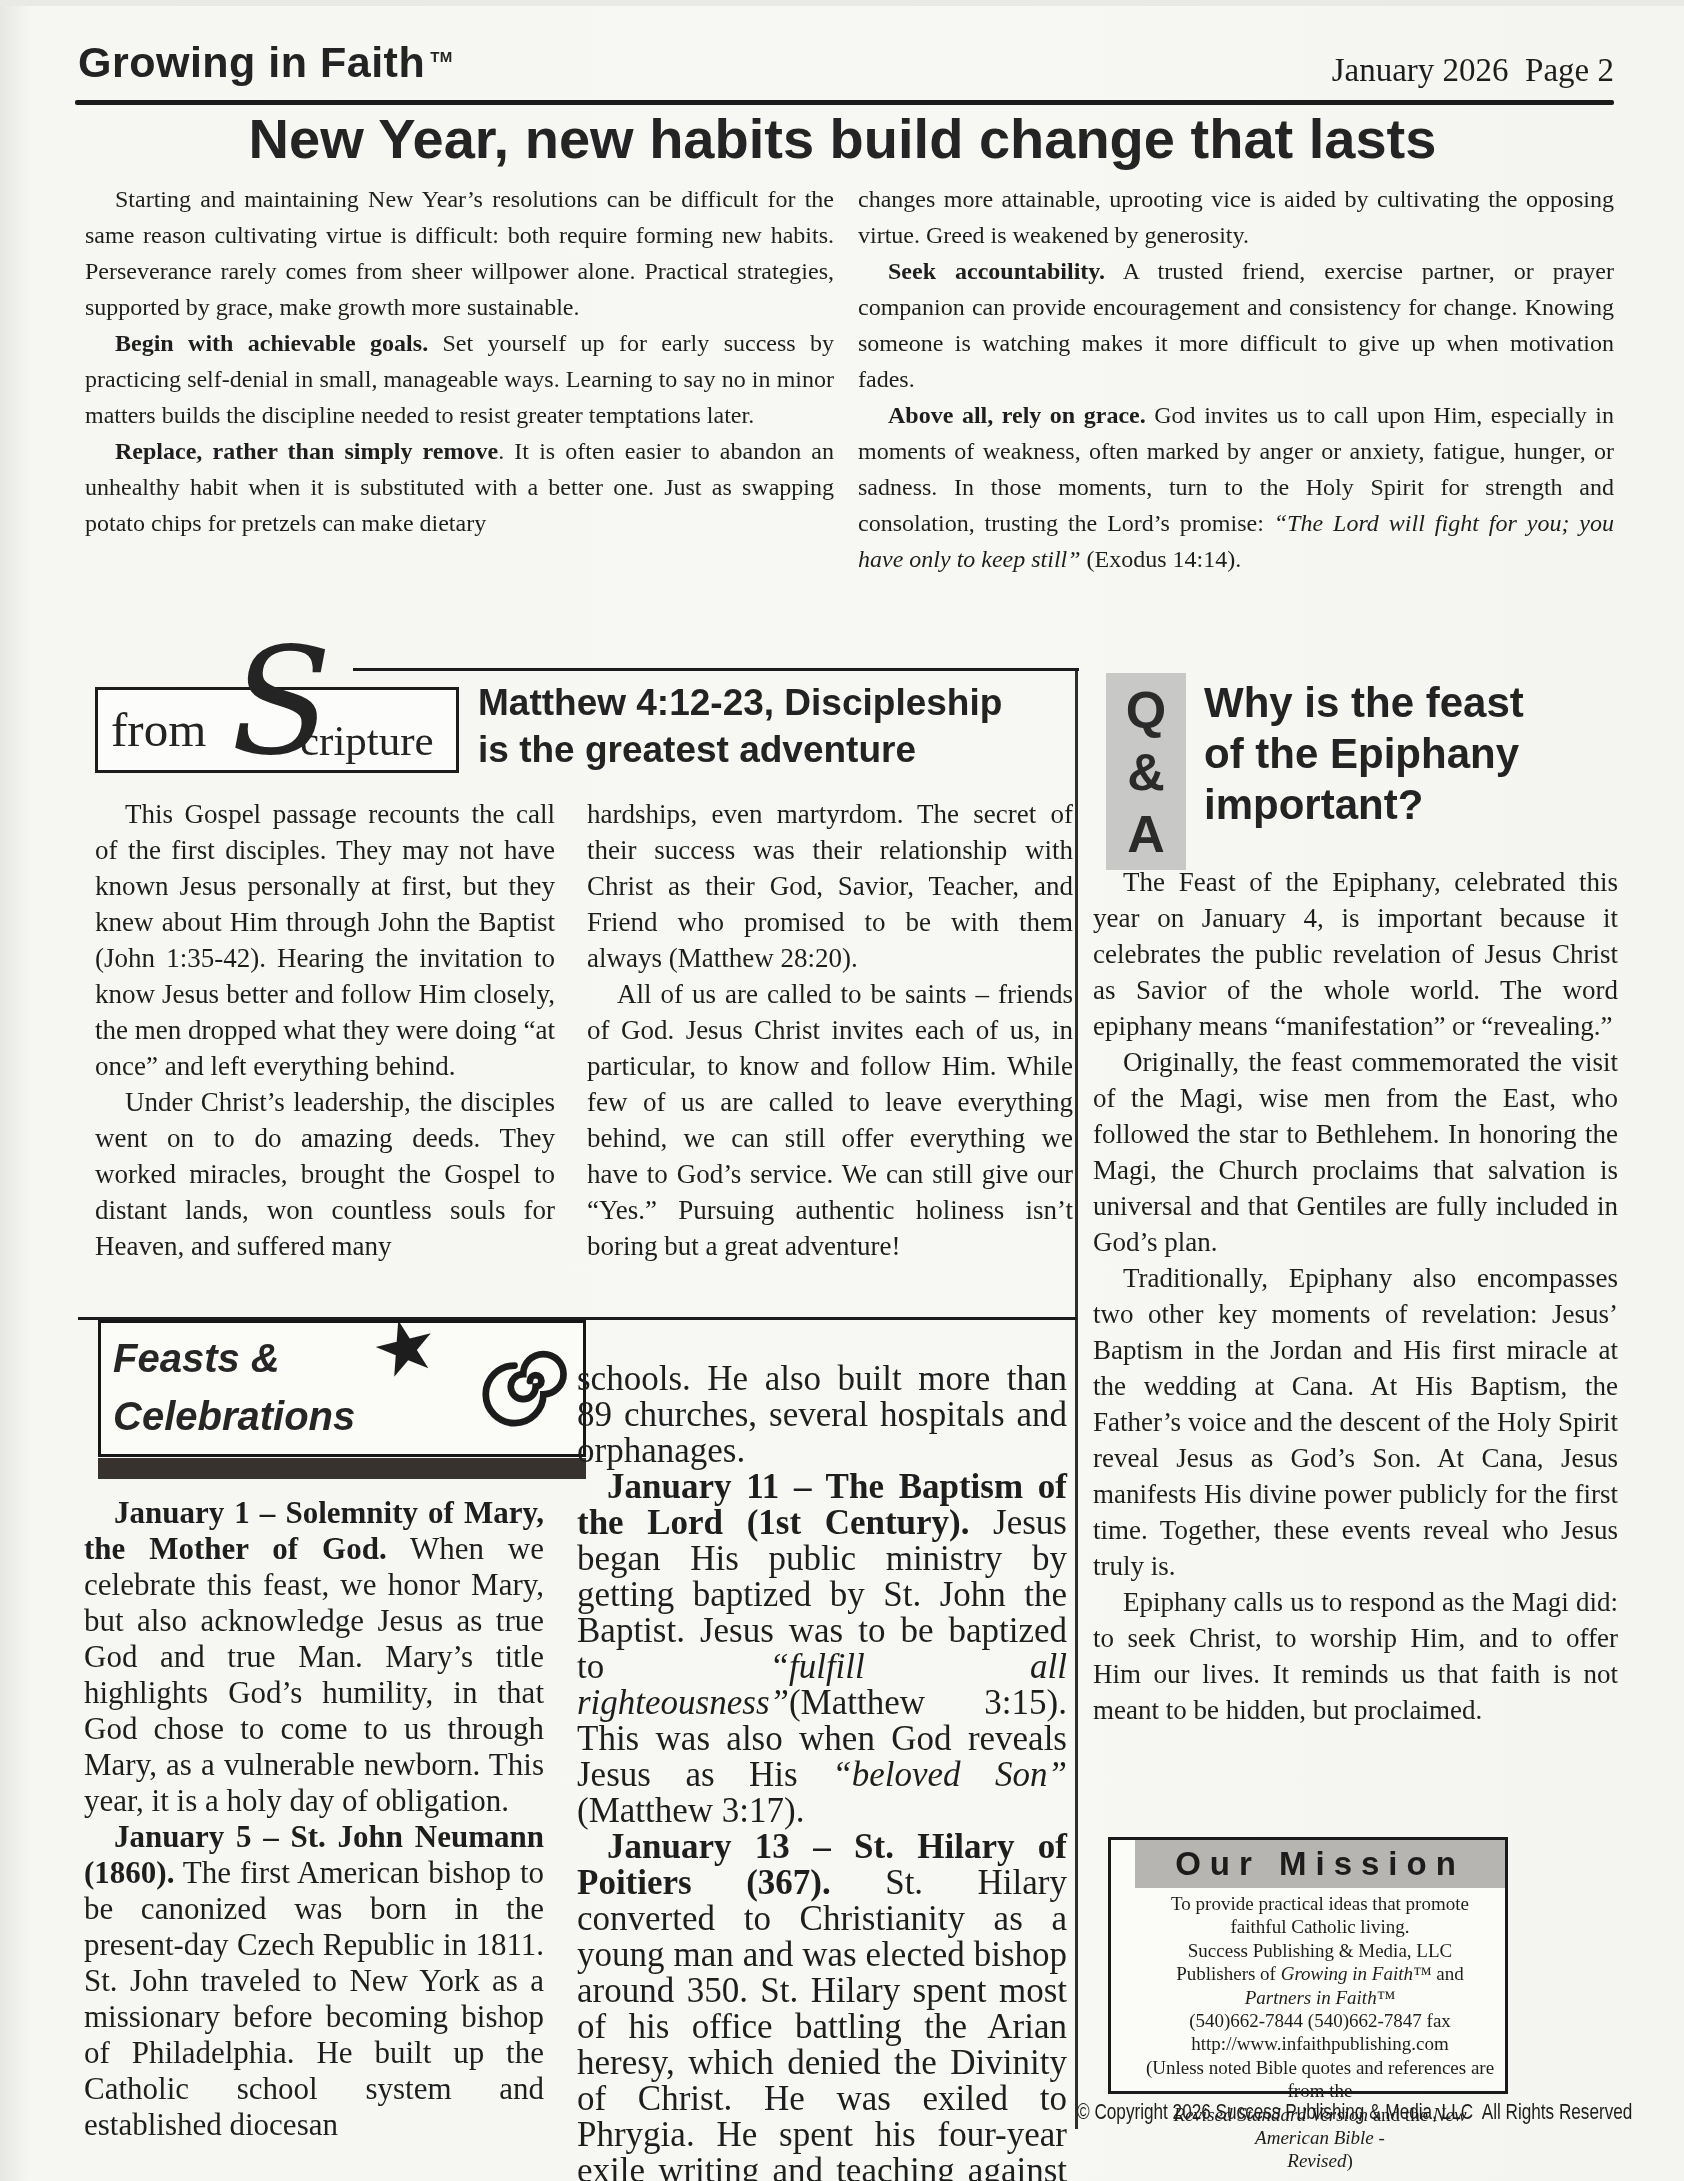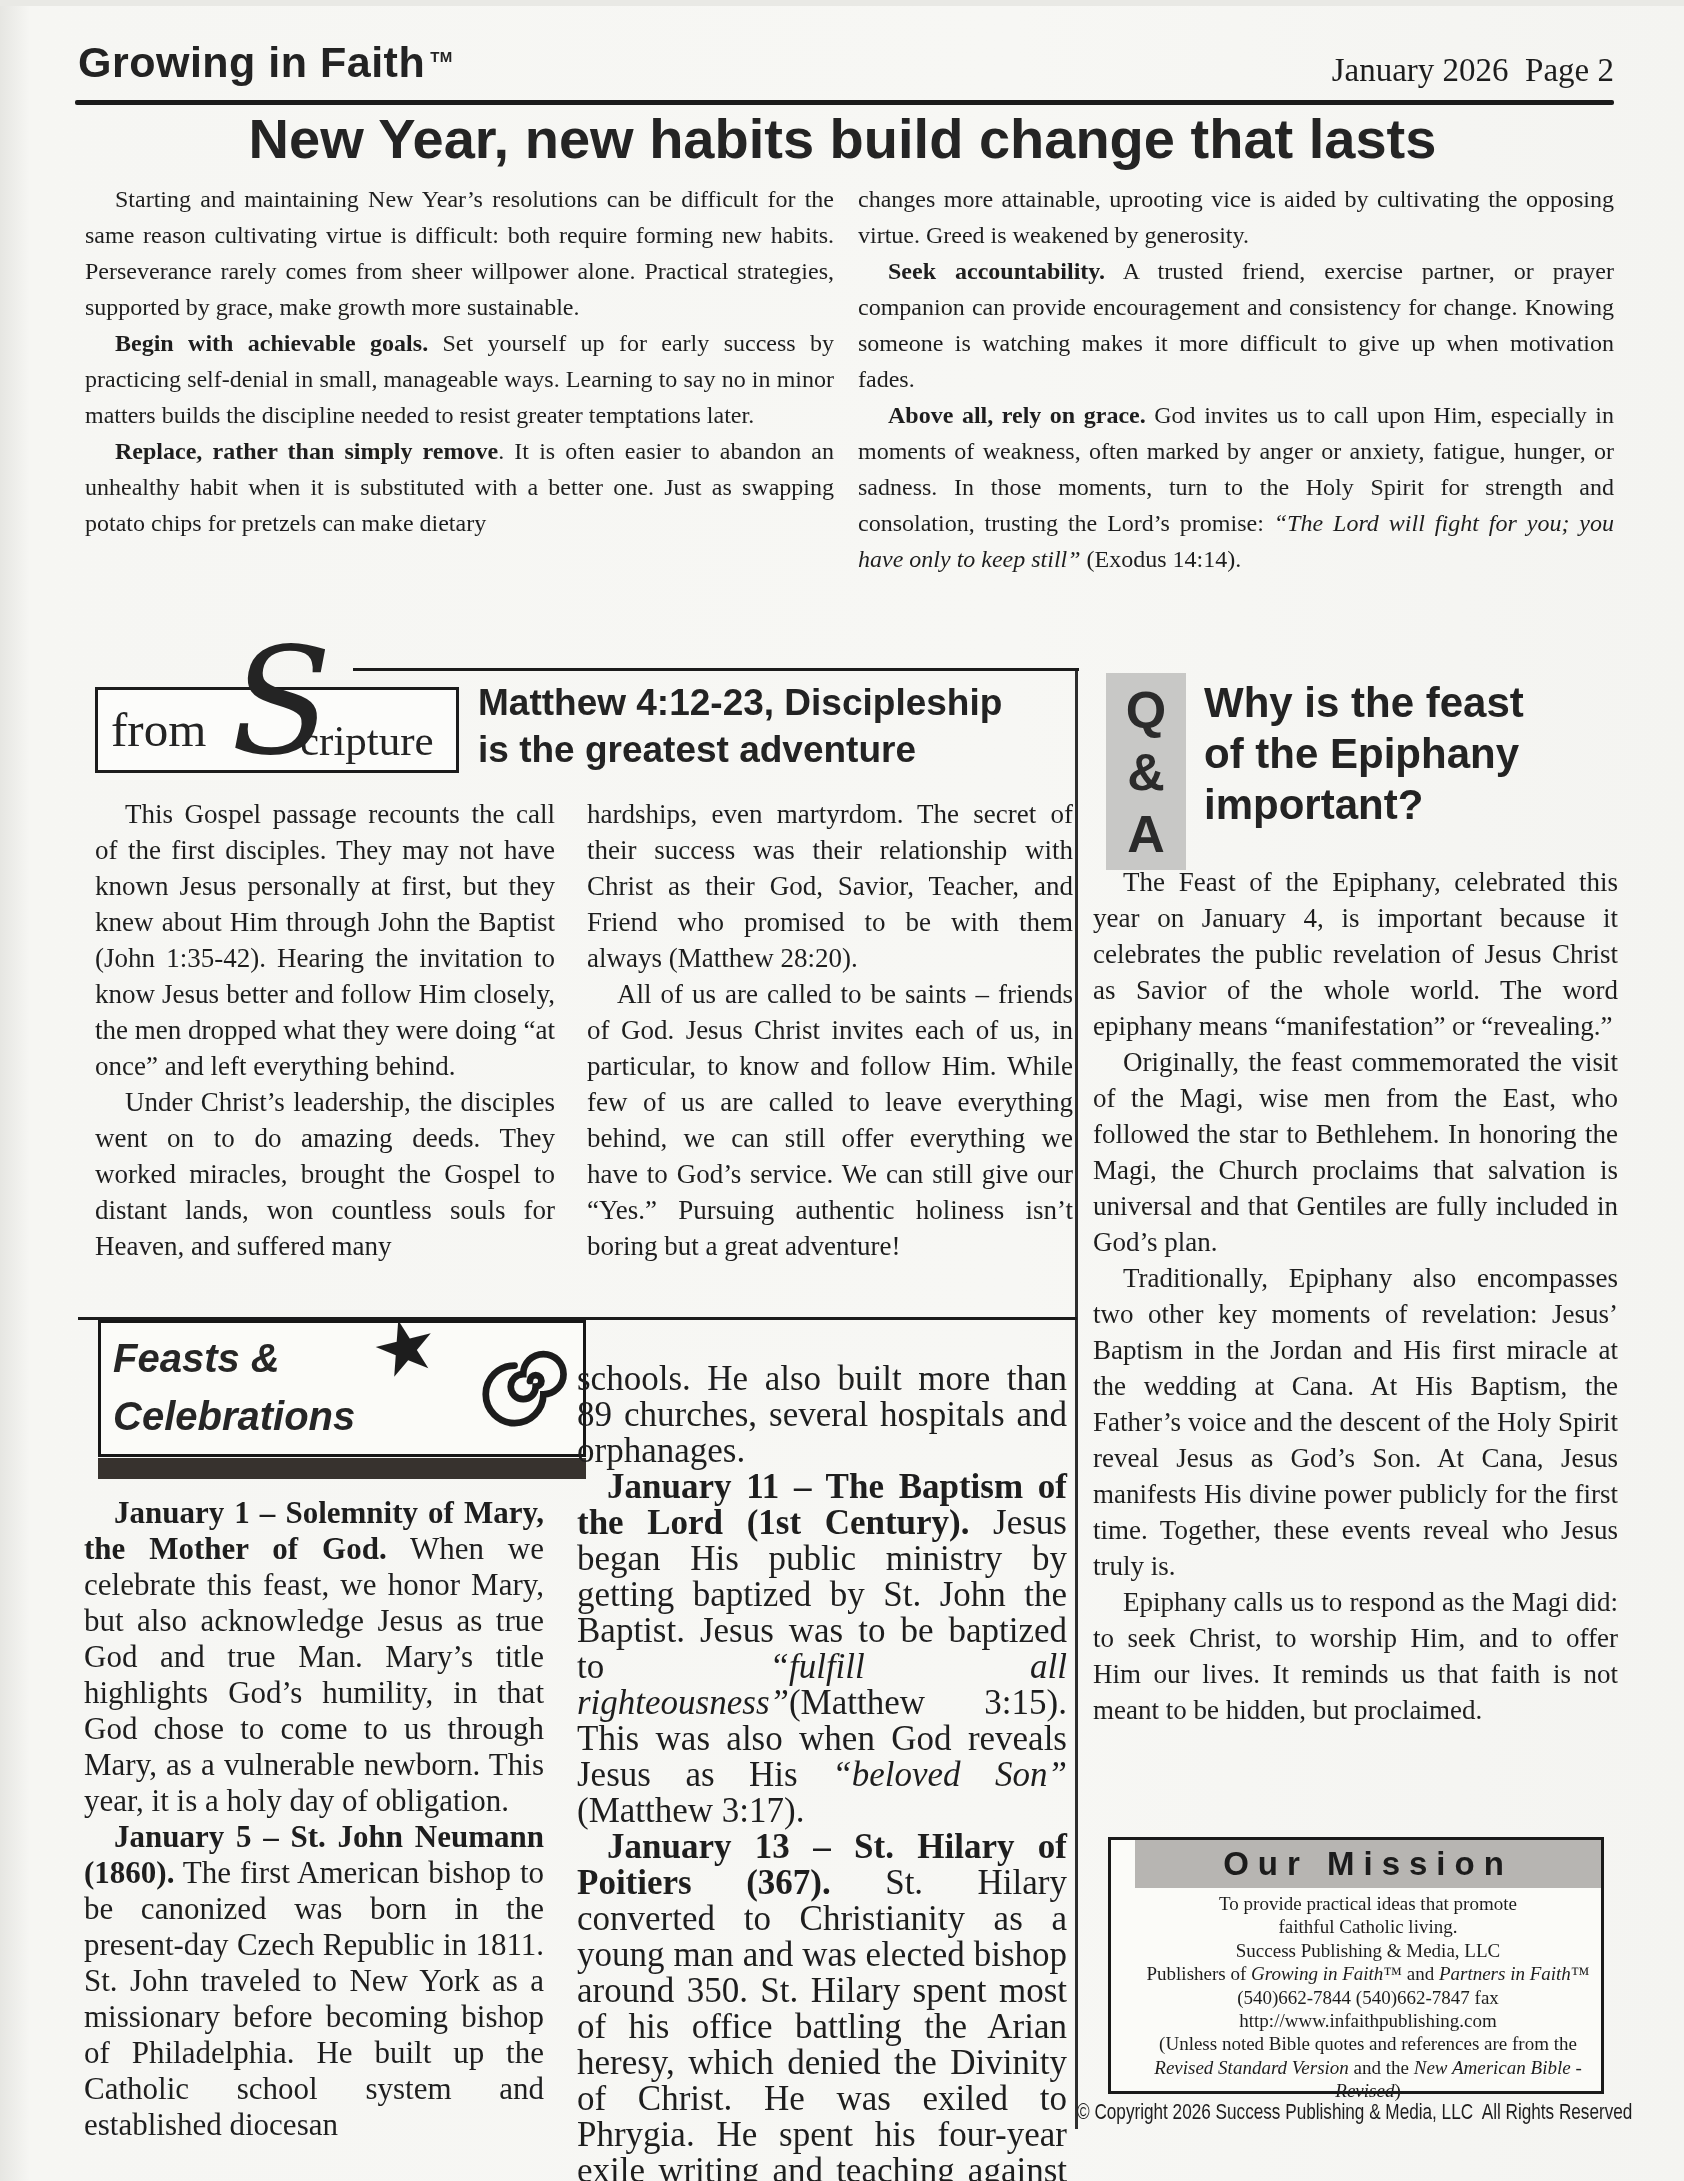--- a/index.html
+++ b/index.html
@@ -41,21 +41,21 @@
   
   .feasts-rule{position:absolute;left:78px;top:1311px;width:999px;height:3px;background:#1c1c1c;}
   .feasts-box{position:absolute;left:98px;top:1314px;width:488px;height:137px;background:#fbfbf8;border:3px solid #161616;box-sizing:border-box;}
   .feasts-title{position:absolute;left:113px;top:1323px;font-family:"Liberation Sans",sans-serif;font-weight:bold;font-style:italic;font-size:40px;line-height:58px;white-space:pre-line;color:#262626;z-index:2;}
   .star-icon{position:absolute;left:372px;top:1305px;font-size:74px;color:#1d1d1d;transform:rotate(-14deg);z-index:2;line-height:1;}
   .spiral-icon{position:absolute;left:480px;top:1325px;z-index:2;}
   .feasts-bar{position:absolute;left:98px;top:1452px;width:488px;height:21px;background:#37322e;}
   .feast-left{left:84px;top:1489px;width:460px;font-size:31px;}
   .feast-mid{left:577px;top:1355px;width:490px;font-size:35px;}
   
-  .mission-box{position:absolute;left:1108px;top:1831px;width:496px;height:257px;background:#fbfbf8;border:3px solid #1a1a1a;box-sizing:border-box;padding-left:24px;}
+  .mission-box{position:absolute;left:1108px;top:1831px;width:400px;height:257px;background:#fbfbf8;border:3px solid #1a1a1a;box-sizing:border-box;padding-left:24px;}
   .mission-head{height:48px;background:#b7b5b2;text-align:center;line-height:48px;font-family:"Liberation Sans",sans-serif;font-weight:bold;font-size:33px;letter-spacing:9px;color:#1c1c1c;}
   .mission-body{padding:4px 8px 0 8px;}
   .mission-line{margin:0;text-align:center;font-size:19px;line-height:23.4px;color:#1d1d1d;}
   
   .copyright{position:absolute;left:1077px;top:2093px;font-family:"Liberation Sans",sans-serif;font-size:22px;color:#1c1c1c;transform:scaleX(0.78);transform-origin:left top;white-space:pre;}
 </style>
 </head>
 <body>
 
 <div id="page">

